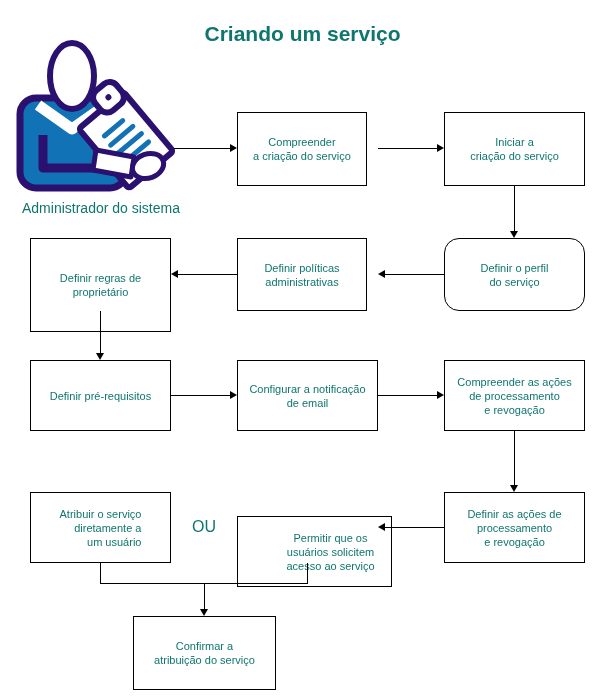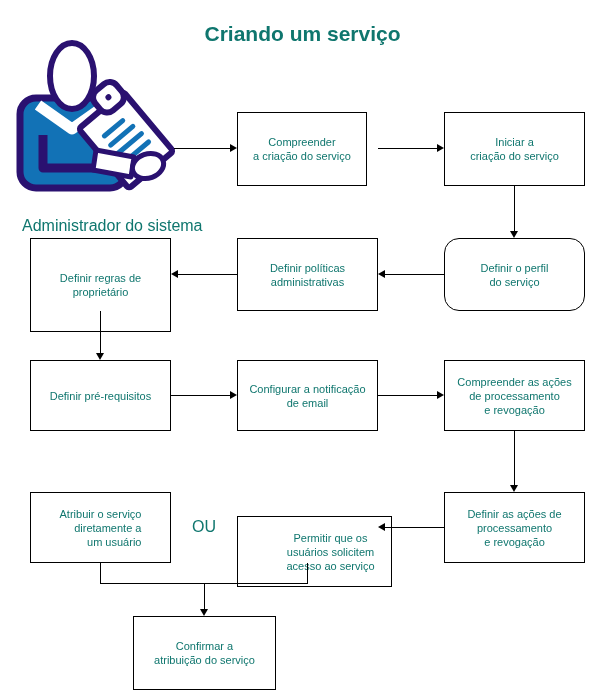--- a/index.html
+++ b/index.html
@@ -10,21 +10,21 @@
   .title {
     position:absolute; left:0; top:22px; width:100%;
     text-align:center; font-size:21px; font-weight:bold;
   }
   .node {
     position:absolute; border:1px solid #000; background:#fff;
     display:flex; align-items:center; justify-content:center;
     text-align:center; font-size:11px; line-height:14px;
     white-space:pre-line; box-sizing:border-box;
   }
-  .actor-label { position:absolute; left:22px; top:217px; font-size:16px; }
+  .actor-label { position:absolute; left:22px; top:200px; font-size:14px; }
   .or-label {
     position:absolute; left:171px; top:519px; width:66px; height:16px;
     text-align:center; font-size:16px; font-weight:normal; line-height:16px;
   }
   .hline { position:absolute; height:1px; background:#000; }
   .vline { position:absolute; width:1px; background:#000; }
   .arr-r { position:absolute; width:0; height:0;
     border-top:4px solid transparent; border-bottom:4px solid transparent;
     border-left:7px solid #000; }
   .arr-l { position:absolute; width:0; height:0;
@@ -73,21 +73,21 @@
     </svg>
   </div>
   <div class="actor-label">Administrador do sistema</div>
 
   <div class="node" style="left:237px; top:112px; width:130px; height:74px;">Compreender
 a criação do serviço</div>
   <div class="node" style="left:444px; top:112px; width:141px; height:74px;">Iniciar a
 criação do serviço</div>
   <div class="node" style="left:444px; top:238px; width:141px; height:73px;border-radius:15px;">Definir o perfil
 do serviço</div>
-  <div class="node" style="left:237px; top:238px; width:141px; height:73px;">Definir políticas
+  <div class="node" style="left:237px; top:238px; width:130px; height:73px;">Definir políticas
 administrativas</div>
   <div class="node" style="left:30px; top:238px; width:141px; height:94px;">Definir regras de
 proprietário</div>
   <div class="node" style="left:30px; top:360px; width:141px; height:71px;">Definir pré-requisitos</div>
   <div class="node" style="left:237px; top:360px; width:141px; height:71px;">Configurar a notificação
 de email</div>
   <div class="node" style="left:444px; top:360px; width:141px; height:71px;">Compreender as ações
 de processamento
 e revogação</div>
   <div class="node" style="left:444px; top:492px; width:141px; height:71px;">Definir as ações de

